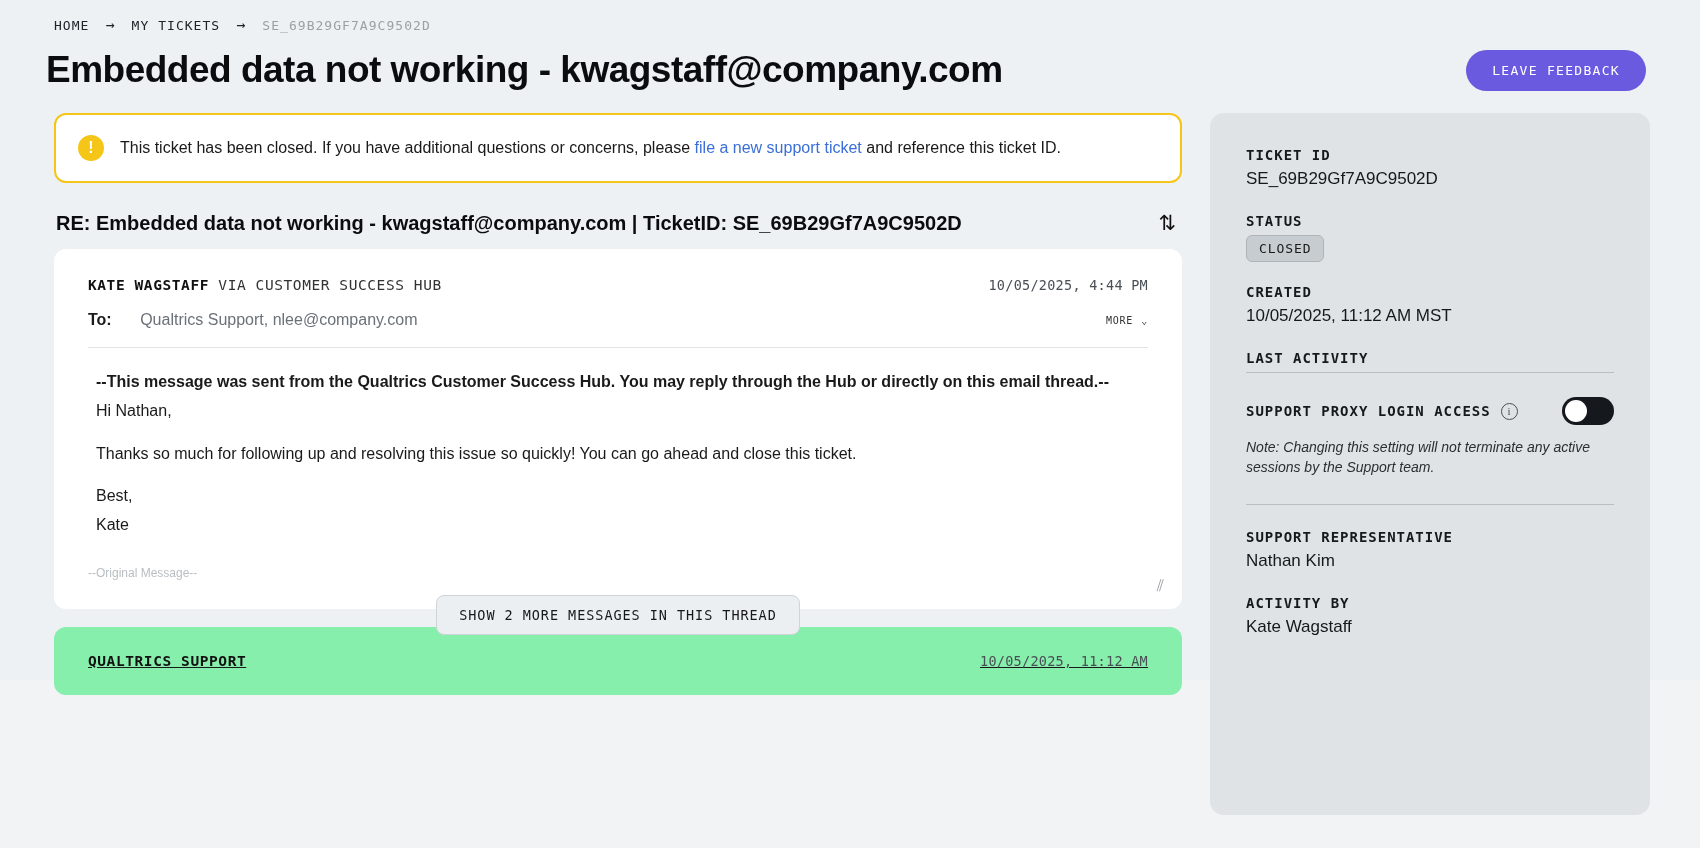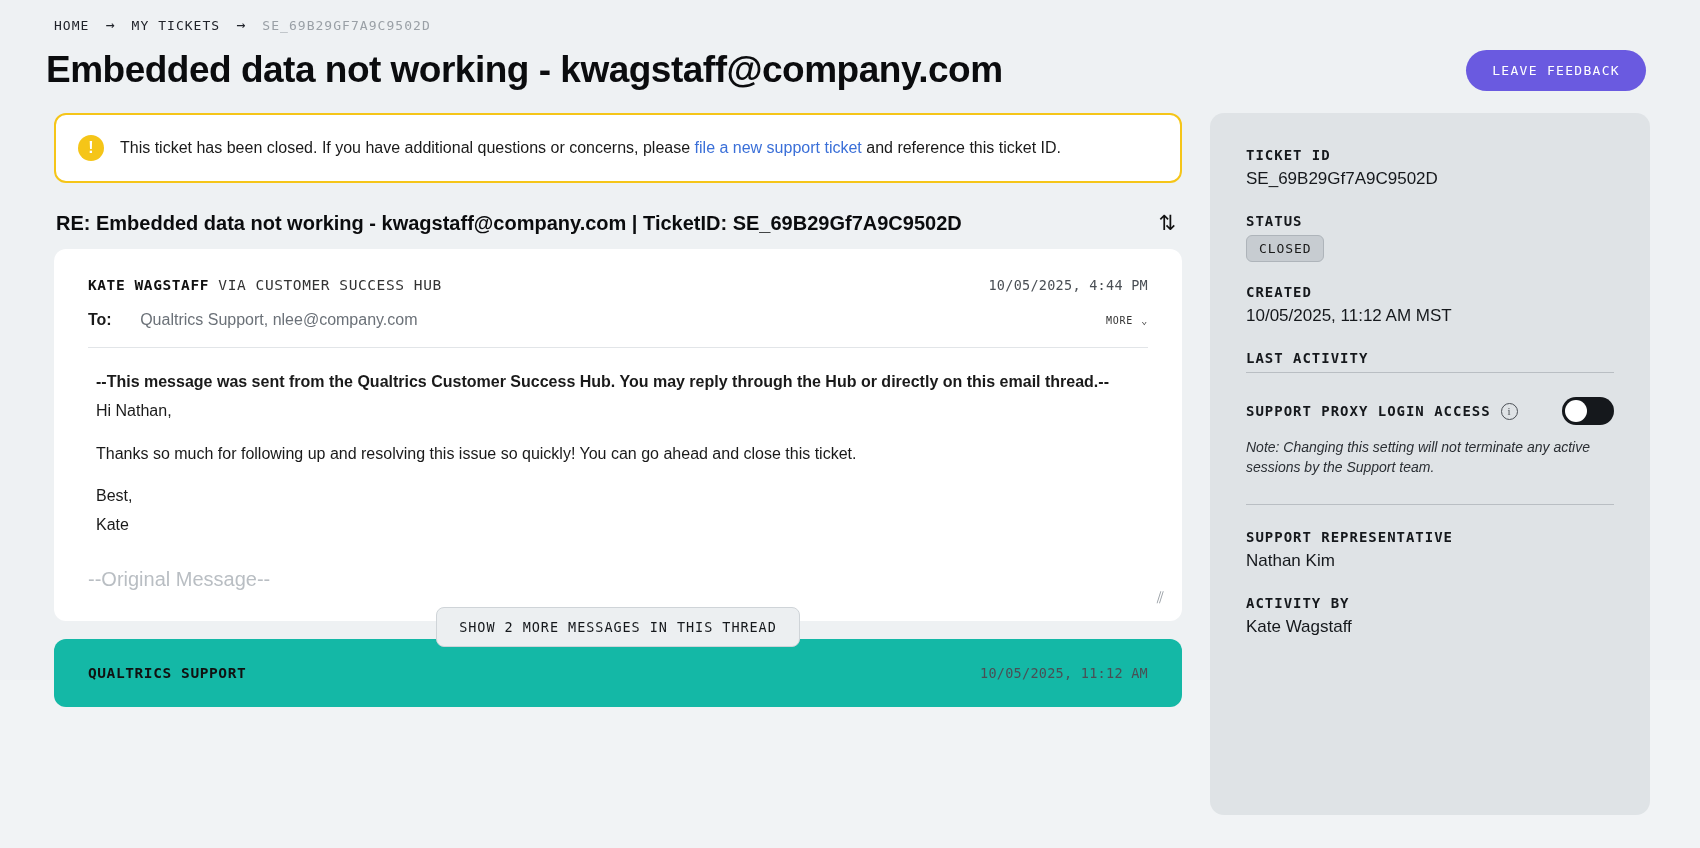--- a/index.html
+++ b/index.html
@@ -144,21 +144,21 @@
     letter-spacing: 0.08em;
     color: #333;
     cursor: pointer;
     display: flex; align-items: center; gap: 8px;
   }
   .divider { height: 1px; background: #e2e5e8; margin: 18px 0 22px 0; }
   .msg-body { font-size: 16px; line-height: 1.55; }
   .msg-body p { margin: 0 0 18px 8px; }
   .msg-body p.tight { margin-bottom: 4px; }
   .msg-body .bold { font-weight: 700; }
-  .orig-msg { color: #b9bec3; font-size: 20px; margin-top: 26px; }
+  .orig-msg { color: #b9bec3; font-size: 12px; margin-top: 26px; }
   .resize-handle {
     position: absolute;
     right: 18px; bottom: 14px;
     color: #9aa0a6;
     font-size: 16px;
     transform: rotate(0deg);
   }
 
   
   .show-more-wrap {
@@ -175,24 +175,25 @@
     padding: 11px 22px;
     font-family: "DejaVu Sans Mono", monospace;
     font-size: 13.5px;
     letter-spacing: 0.07em;
     cursor: pointer;
     color: #15181c;
   }
 
   
   .msg-card2 {
-    background: #14b8a6;
+    background: #86efac;
     border-radius: 12px;
     padding: 26px 34px;
     margin-top: -8px;
+    text-decoration: underline;
   }
 
   
   .side-label {
     font-family: "DejaVu Sans Mono", monospace;
     font-size: 14px;
     font-weight: 700;
     letter-spacing: 0.07em;
     color: #15181c;
     margin-bottom: 6px;

